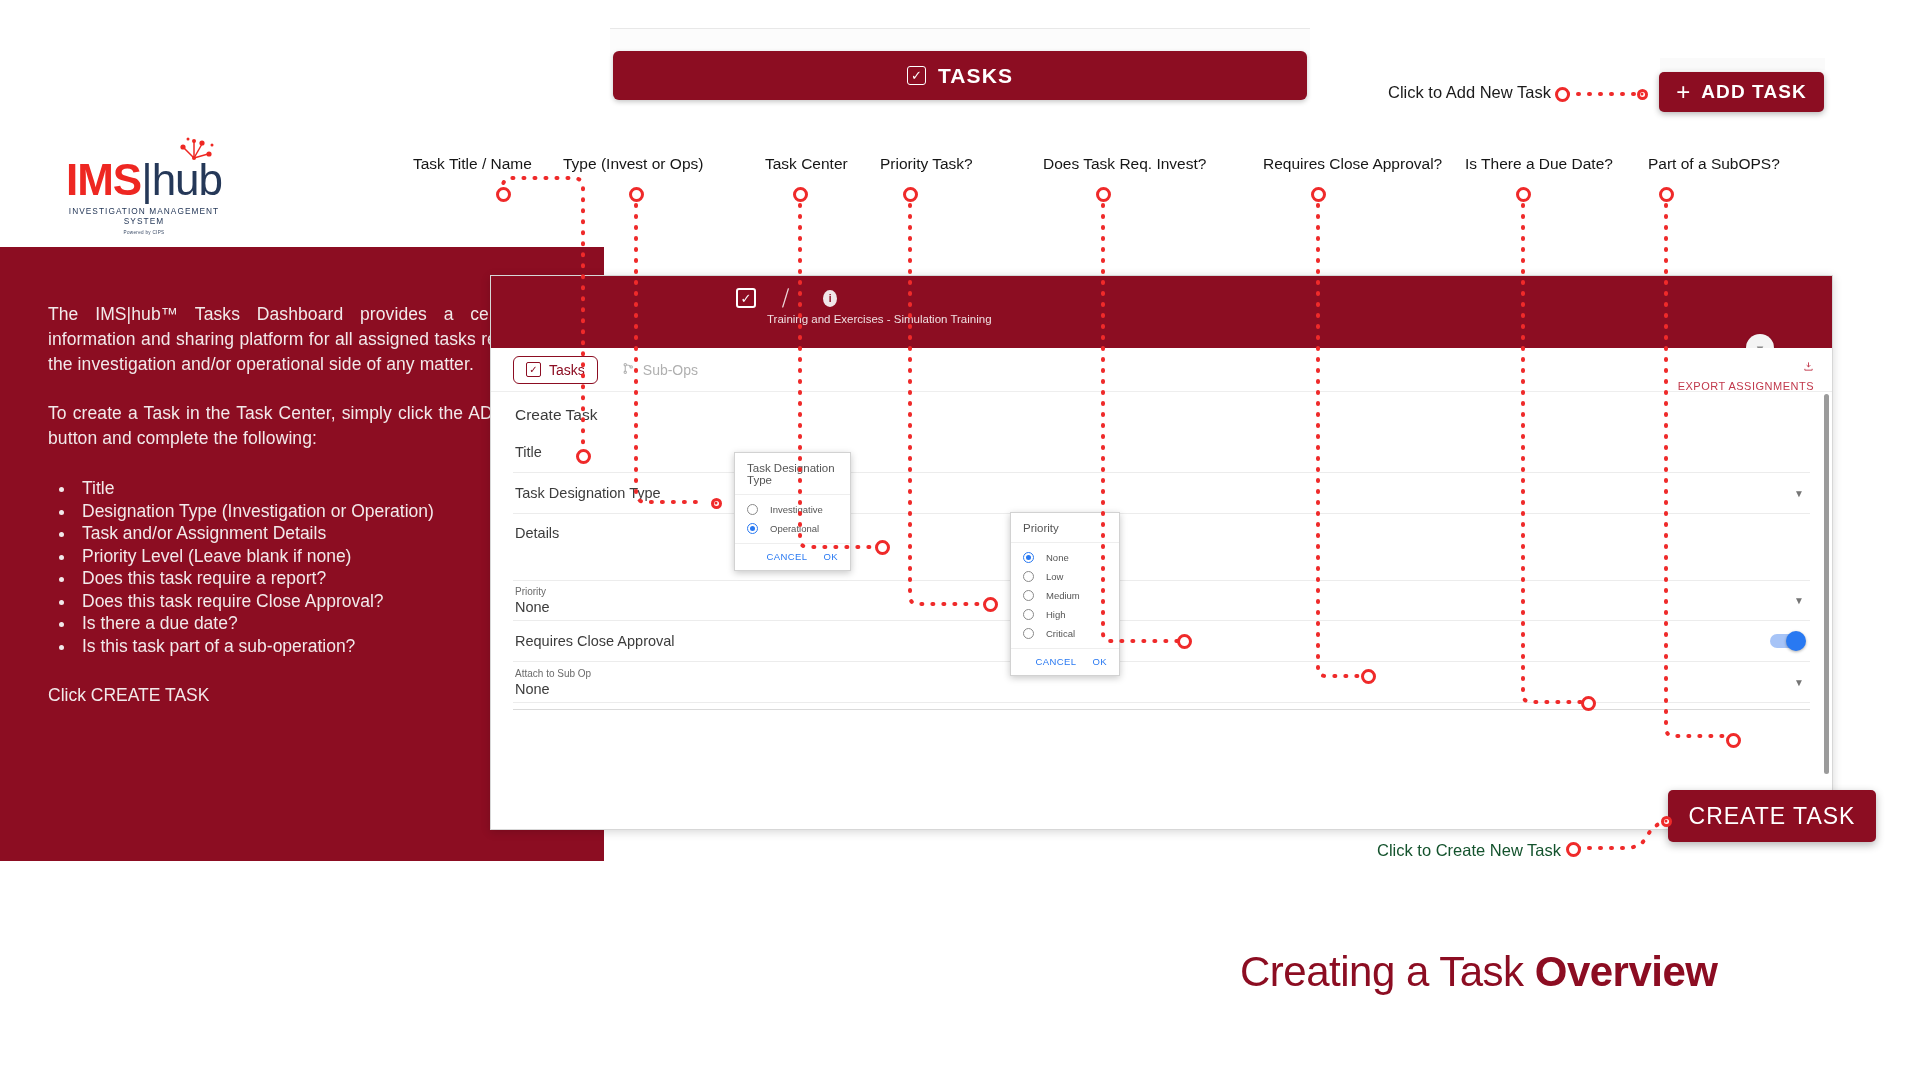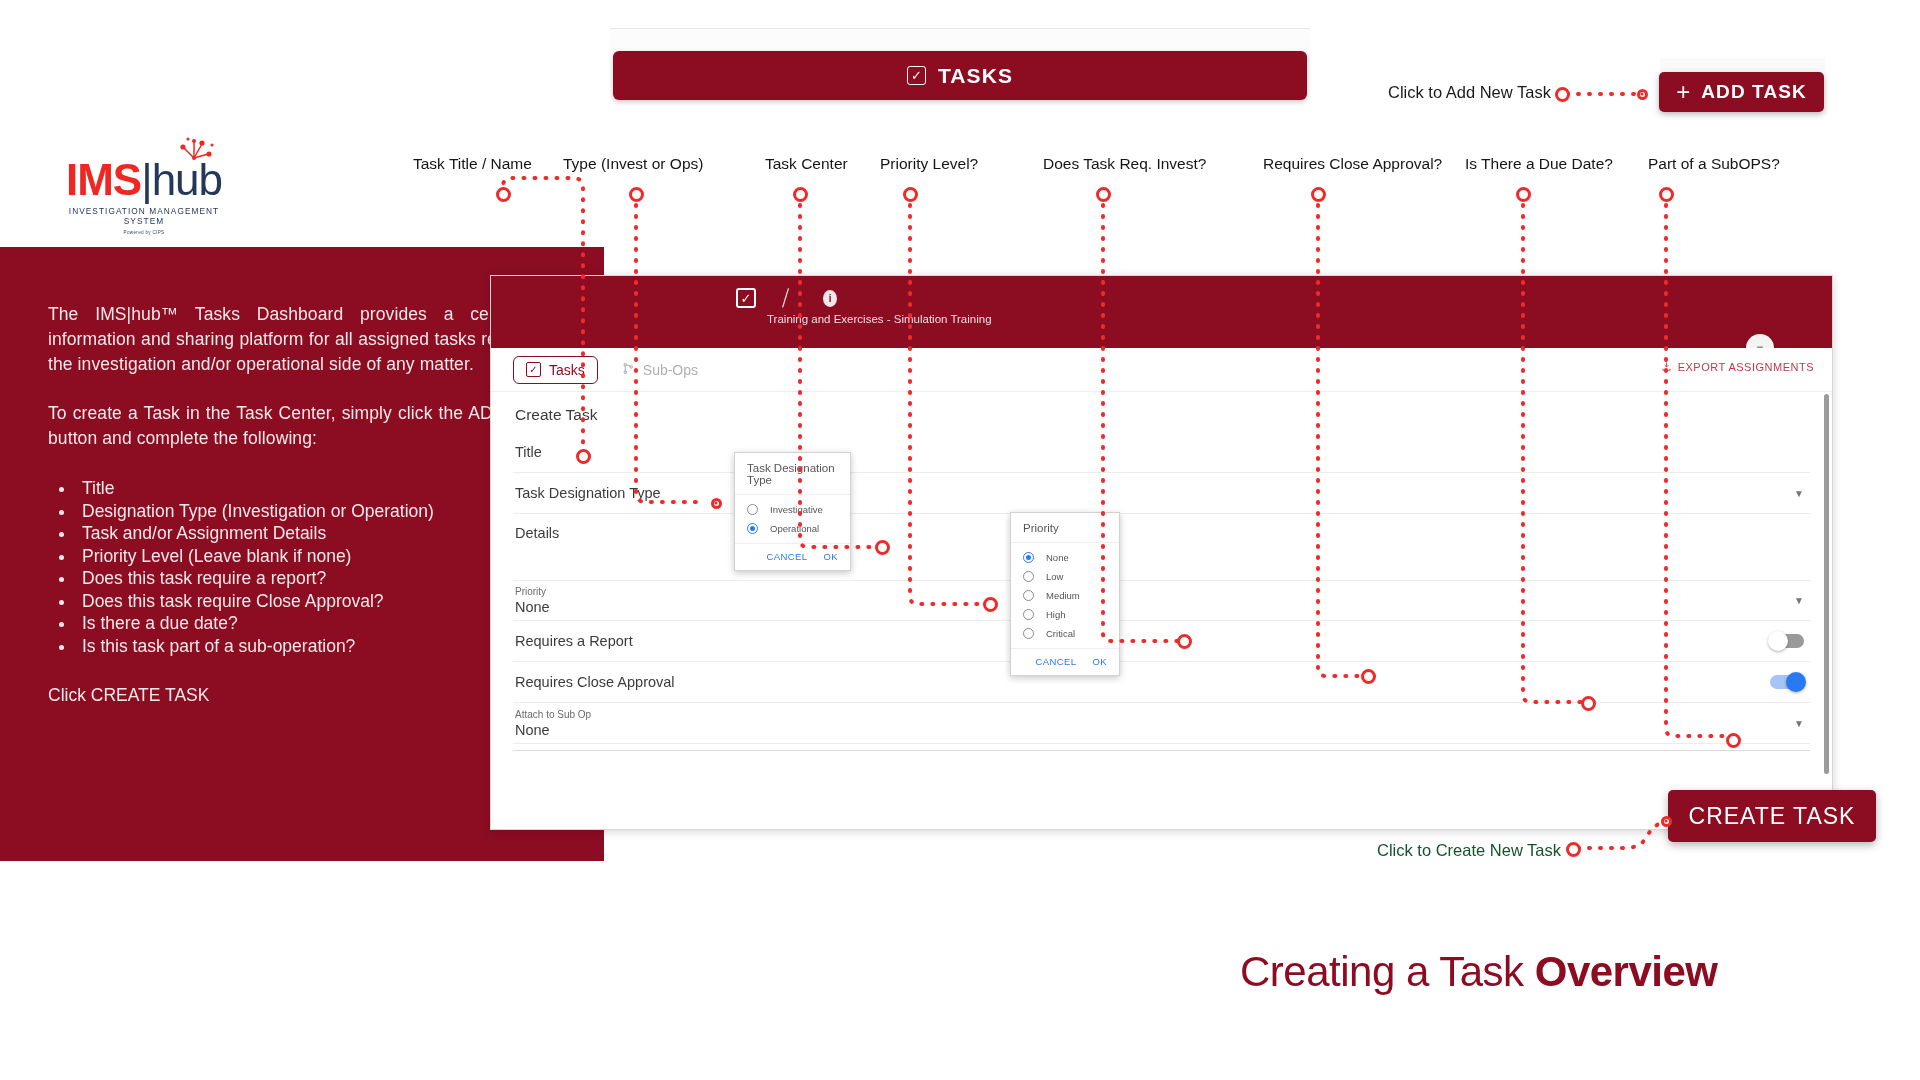--- a/index.html
+++ b/index.html
@@ -162,21 +162,21 @@
   .tab-chk {
     width: 15px; height: 15px; border: 1.5px solid #8c0d22; border-radius: 2px;
     display:flex; align-items:center; justify-content:center; font-size: 10px; line-height:1;
   }
   .tab-idle {
     display:flex; align-items:center; gap: 8px; color: #b0b0b0; font-size: 14px;
     margin-left: 24px;
   }
   .export-btn {
     position: absolute; right: 18px; top: 13px; color: #c1384b;
-    font-size: 11px; letter-spacing: .5px; display:flex; align-items:flex-start; gap:6px;
+    font-size: 11px; letter-spacing: .5px; display:flex; align-items:flex-end; gap:6px;flex-direction:column;
   }
 
   
   .form-area { position: relative; padding: 0 22px; background:#fff; height: 437px; }
   .form-title { font-size: 15.5px; color: #3b3b3b; padding: 14px 0 8px 2px; }
   .frow {
     height: 41px; display:flex; align-items:center; justify-content: space-between;
     border-bottom: 1px solid #ececec; padding: 0 6px 0 2px;
   }
   .frow.tall { height: 66px; align-items: flex-start; padding-top: 11px; border-bottom: none;}
@@ -305,21 +305,21 @@
         <li>Is there a due date?</li>
         <li>Is this task part of a sub-operation?</li>
       </ul>
       <div class="lp-foot">Click CREATE TASK</div>
     </div>
   </div>
 
   <div class="callout" style="left:413px; top:155px;">Task Title / Name</div>
   <div class="callout" style="left:563px; top:155px;">Type (Invest or Ops)</div>
   <div class="callout" style="left:765px; top:155px;">Task Center</div>
-  <div class="callout" style="left:880px; top:155px;">Priority Level?</div>
+  <div class="callout" style="left:880px; top:155px;">Priority Task?</div>
   <div class="callout" style="left:1043px; top:155px;">Does Task Req. Invest?</div>
   <div class="callout" style="left:1263px; top:155px;">Requires Close Approval?</div>
   <div class="callout" style="left:1465px; top:155px;">Is There a Due Date?</div>
   <div class="callout" style="left:1648px; top:155px;">Part of a SubOPS?</div>
 
   <div class="app-window">
 
     <div class="app-header">
       <div class="ah-center">
         <div class="ah-titlerow">
@@ -377,26 +377,20 @@
       </div>
 
       <div class="frow sep" style="border-top:1px solid #ececec;">
         <span class="fstack">
           <span class="fmini">Priority</span>
           <span class="fval">None</span>
         </span>
         <span class="caret">▼</span>
       </div>
 
-      <div class="frow">
-        <span class="flabel">Requires a Report</span>
-        <span class="toggle off">
-            <span class="knob"></span>
-          </span>
-      </div>
 
       <div class="frow">
         <span class="flabel">Requires Close Approval</span>
         <span class="toggle on">
             <span class="knob"></span>
           </span>
       </div>
 
 
       <div class="frow sep">

